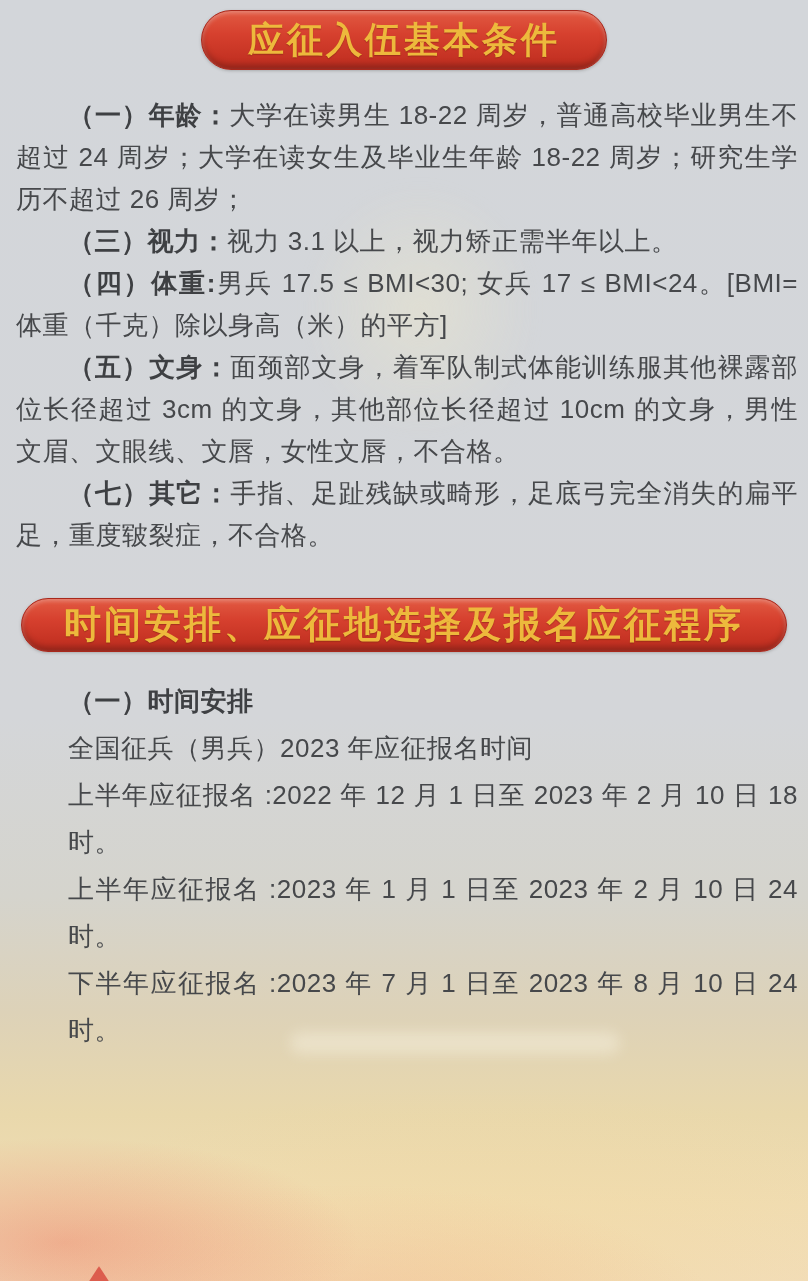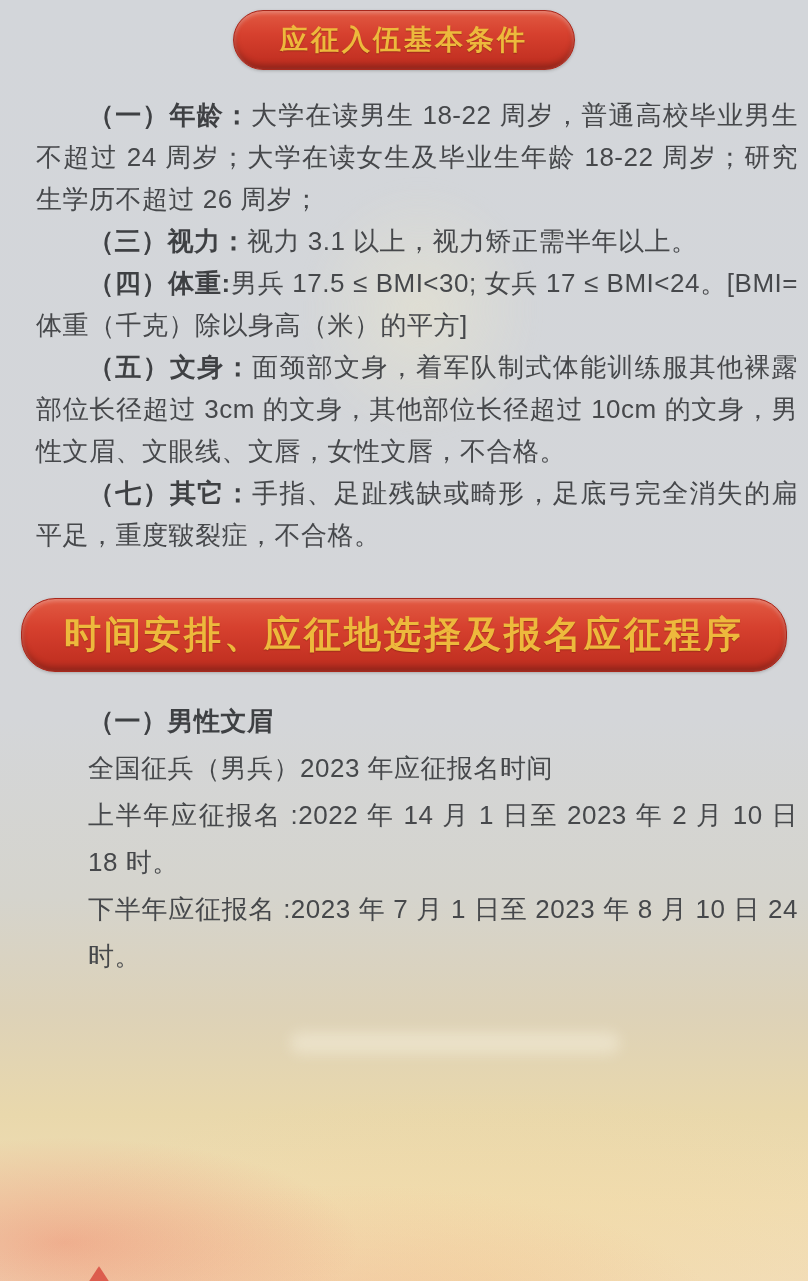--- a/index.html
+++ b/index.html
@@ -7,38 +7,38 @@
     position:relative;
     width:808px;height:1281px;
     overflow:hidden;
     font-family:"Liberation Sans","DejaVu Sans",sans-serif;
     background:
       radial-gradient(ellipse 420px 150px at 8% 97%, rgba(236,130,105,0.50), rgba(236,130,105,0) 70%),
       radial-gradient(ellipse 520px 170px at 42% 102%, rgba(244,180,140,0.42), rgba(244,180,140,0) 72%),
       radial-gradient(ellipse 700px 260px at 60% 100%, rgba(243,214,150,0.45), rgba(243,214,150,0) 75%),
       linear-gradient(180deg,#d3d6da 0%,#d4d6d9 56%,#d5d4cd 70%,#ddd2b8 79%,#e9d8ac 87%,#f0ddb4 94%,#f2debd 100%);
   }
-  .soft{filter:blur(0.4px);margin-left:20px;}
+  .soft{filter:blur(0.4px);}
   
   .banner{
     position:relative;
     margin:0 auto;
     width:fit-content;
     border-radius:34px;
     background:linear-gradient(180deg,#e25a42 0%,#d6402e 40%,#c33122 85%,#b52c1f 100%);
     box-shadow:inset 0 2px 4px rgba(255,255,255,0.30), inset 0 -4px 6px rgba(0,0,0,0.22), 0 1px 3px rgba(90,90,90,0.35);
     border:1px solid #a8281c;
     text-align:center;
     color:#edb93c;
     font-weight:bold;
     letter-spacing:3px;
     text-shadow:0 1px 1px rgba(110,35,15,0.45);
   }
-  .banner1{margin-top:10px;padding:10px 46px;font-size:28px;line-height:38px;}
-  .banner2{margin-top:42px;padding:16px 42px;font-size:37px;line-height:40px;}
+  .banner1{margin-top:10px;padding:10px 46px;font-size:36px;line-height:38px;}
+  .banner2{margin-top:42px;padding:6px 42px;font-size:37px;line-height:40px;}
   
   .textblock{
     color:#46484b;
     font-size:26px;
     letter-spacing:0.5px;
     text-align:justify;
     padding:0 10px 0 16px;
   }
   .block1{margin-top:24px;line-height:42px;}
   .block1 p{margin:0;text-indent:2em;}
@@ -81,23 +81,24 @@
     <p><b>（四）体重:</b><span>男兵 17.5 ≤ BMI&lt;30; 女兵 17 ≤ BMI&lt;24。[BMI= 体重（千克）除以身高（米）的平方]</span></p>
     <p><b>（五）文身：</b><span>面颈部文身，着军队制式体能训练服其他裸露部位长径超过 3cm 的文身，其他部位长径超过 10cm 的文身，男性文眉、文眼线、文唇，女性文唇，不合格。</span></p>
     <p><b>（七）其它：</b><span>手指、足趾残缺或畸形，足底弓完全消失的扁平足，重度皲裂症，不合格。</span></p>
   </div>
 
   <div class="banner banner2 soft">
     <span>时间安排、应征地选择及报名应征程序</span>
   </div>
 
   <div class="textblock block2 soft">
-    <p class="h">（一）男性文眉</p>
+    <p class="h">（一）时间安排</p>
     <p class="line">全国征兵（男兵）2023 年应征报名时间</p>
-    <p class="line">上半年应征报名 :2022 年 14 月 1 日至 2023 年 2 月 10 日 18 时。</p>
+    <p class="line">上半年应征报名 :2022 年 12 月 1 日至 2023 年 2 月 10 日 18 时。</p>
+    <p class="line">上半年应征报名 :2023 年 1 月 1 日至 2023 年 2 月 10 日 24 时。</p>
     <p class="line">下半年应征报名 :2023 年 7 月 1 日至 2023 年 8 月 10 日 24 时。</p>
 
   </div>
 
   <div class="watermark-smear"></div>
   <div class="red-mark"></div>
 
 </div>
 
 </body></html>

